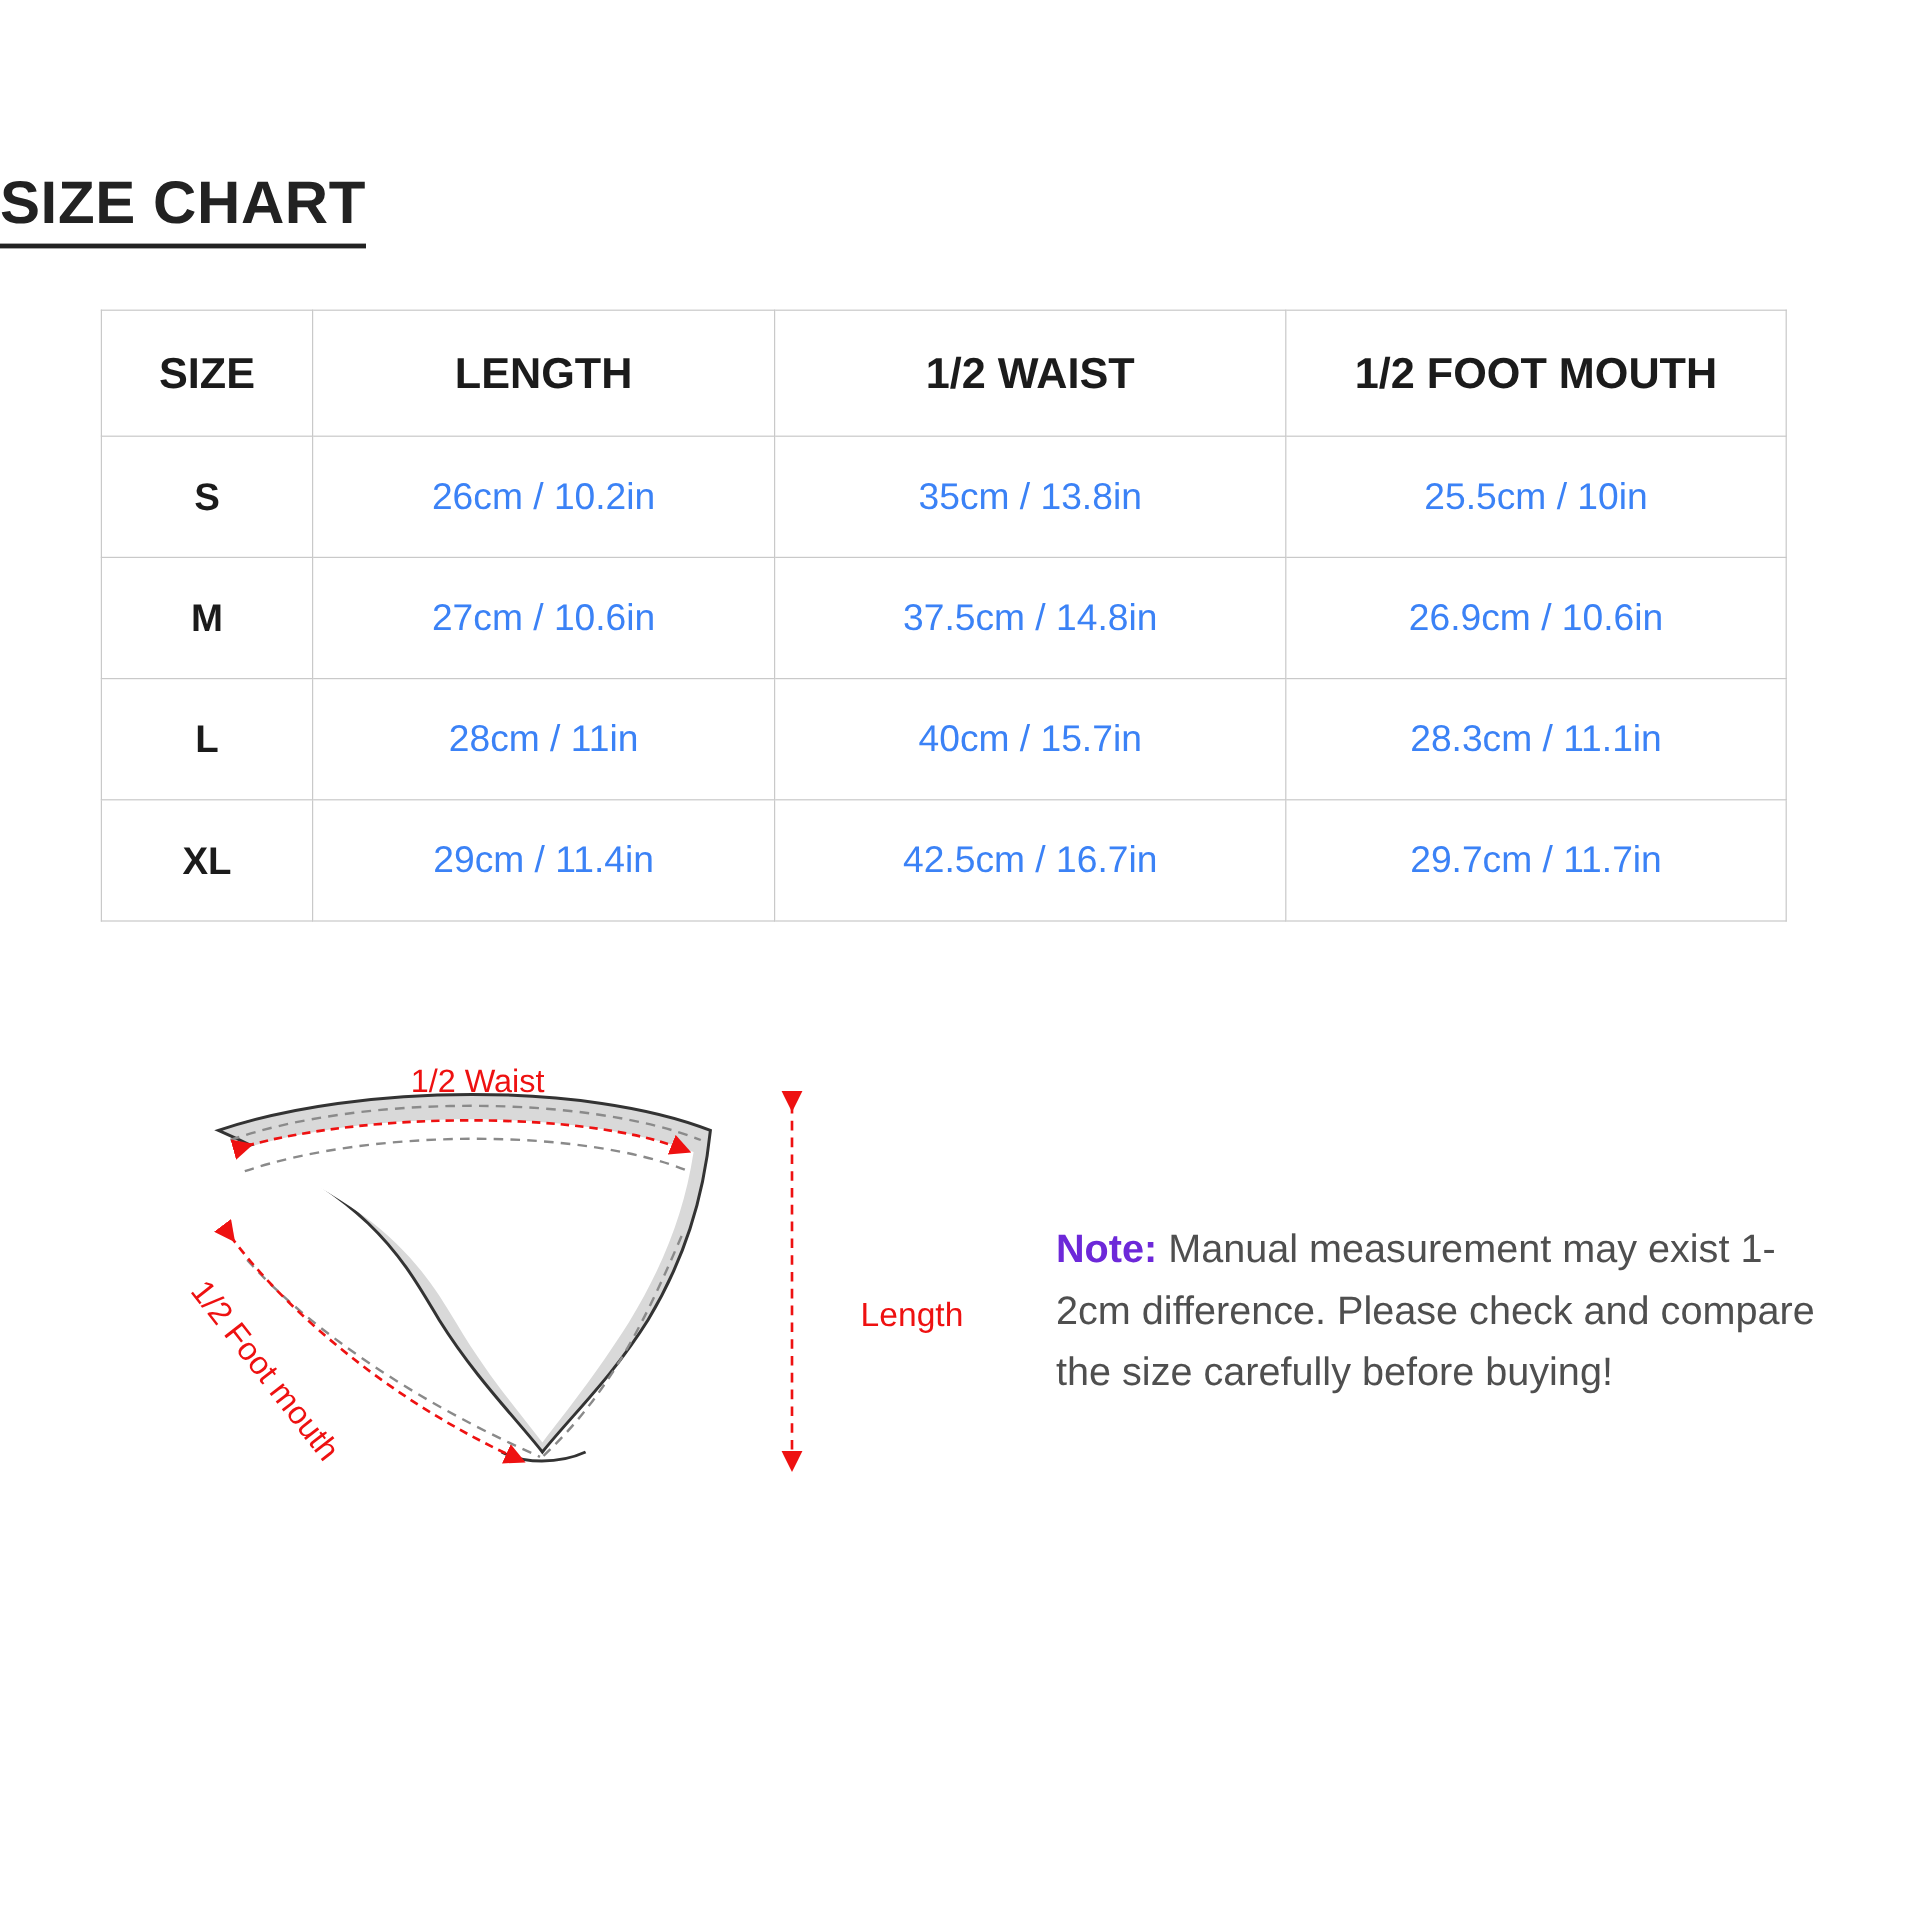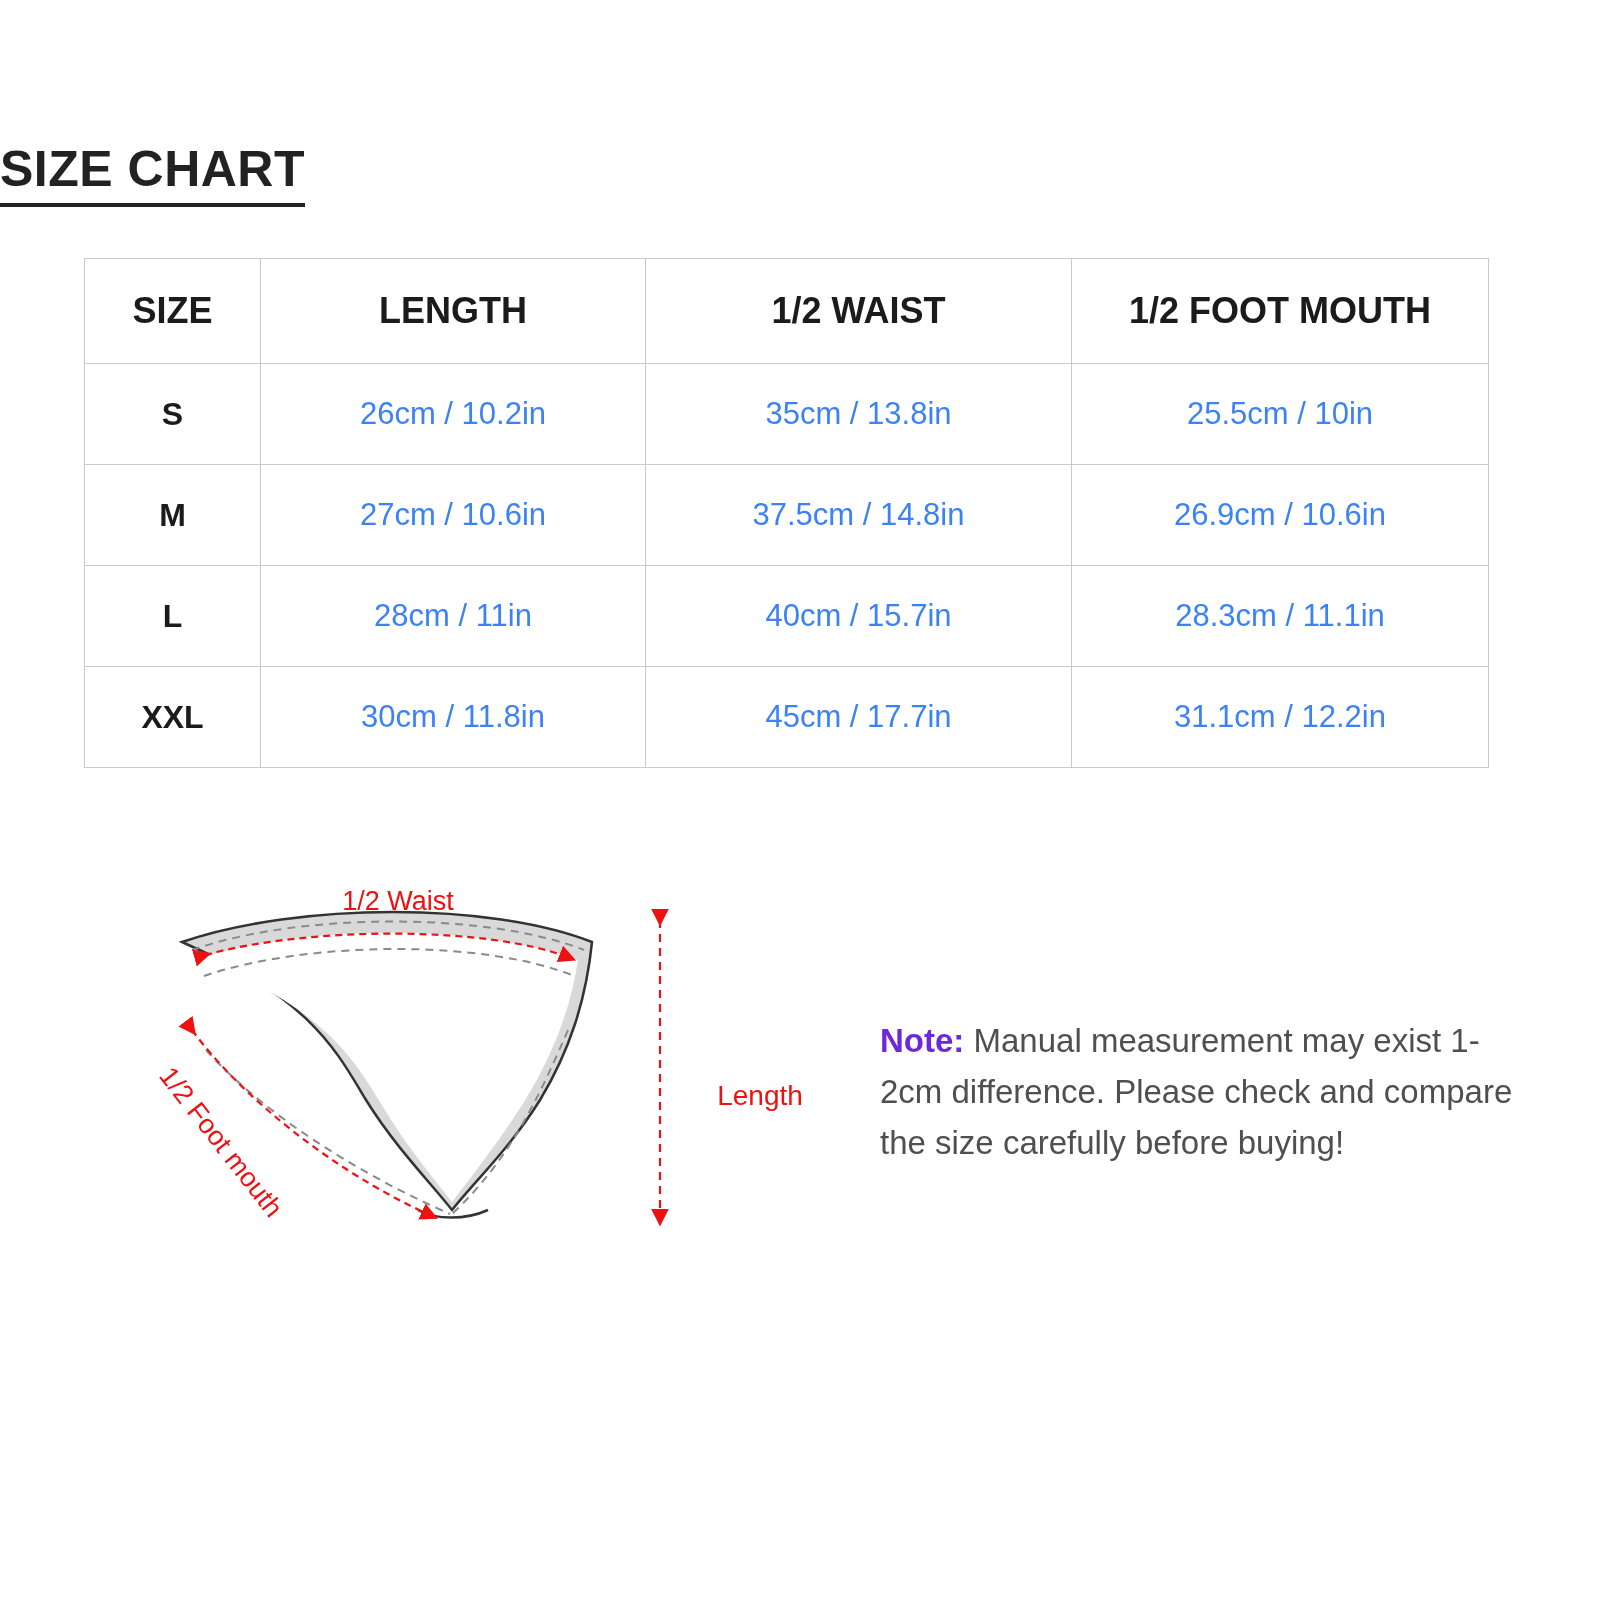--- a/index.html
+++ b/index.html
@@ -143,24 +143,24 @@
       <td class="valcell">37.5cm / 14.8in</td>
       <td class="valcell">26.9cm / 10.6in</td>
     </tr>
     <tr>
       <td class="sizecell">L</td>
       <td class="valcell">28cm / 11in</td>
       <td class="valcell">40cm / 15.7in</td>
       <td class="valcell">28.3cm / 11.1in</td>
     </tr>
     <tr>
-      <td class="sizecell">XXL</td>
-      <td class="valcell">30cm / 11.8in</td>
-      <td class="valcell">45cm / 17.7in</td>
-      <td class="valcell">31.1cm / 12.2in</td>
+      <td class="sizecell">XL</td>
+      <td class="valcell">29cm / 11.4in</td>
+      <td class="valcell">42.5cm / 16.7in</td>
+      <td class="valcell">29.7cm / 11.7in</td>
     </tr>
   </tbody>
 </table>
 
 <div class="diagram">
   <svg width="700" height="420" viewBox="0 0 700 420" xmlns="http://www.w3.org/2000/svg">
     <defs>
       <marker id="arrHead" markerWidth="8" markerHeight="8" refX="5" refY="4" orient="auto">
         <path d="M0,0 L8,4 L0,8 z" fill="#ee1111"></path>
       </marker>

